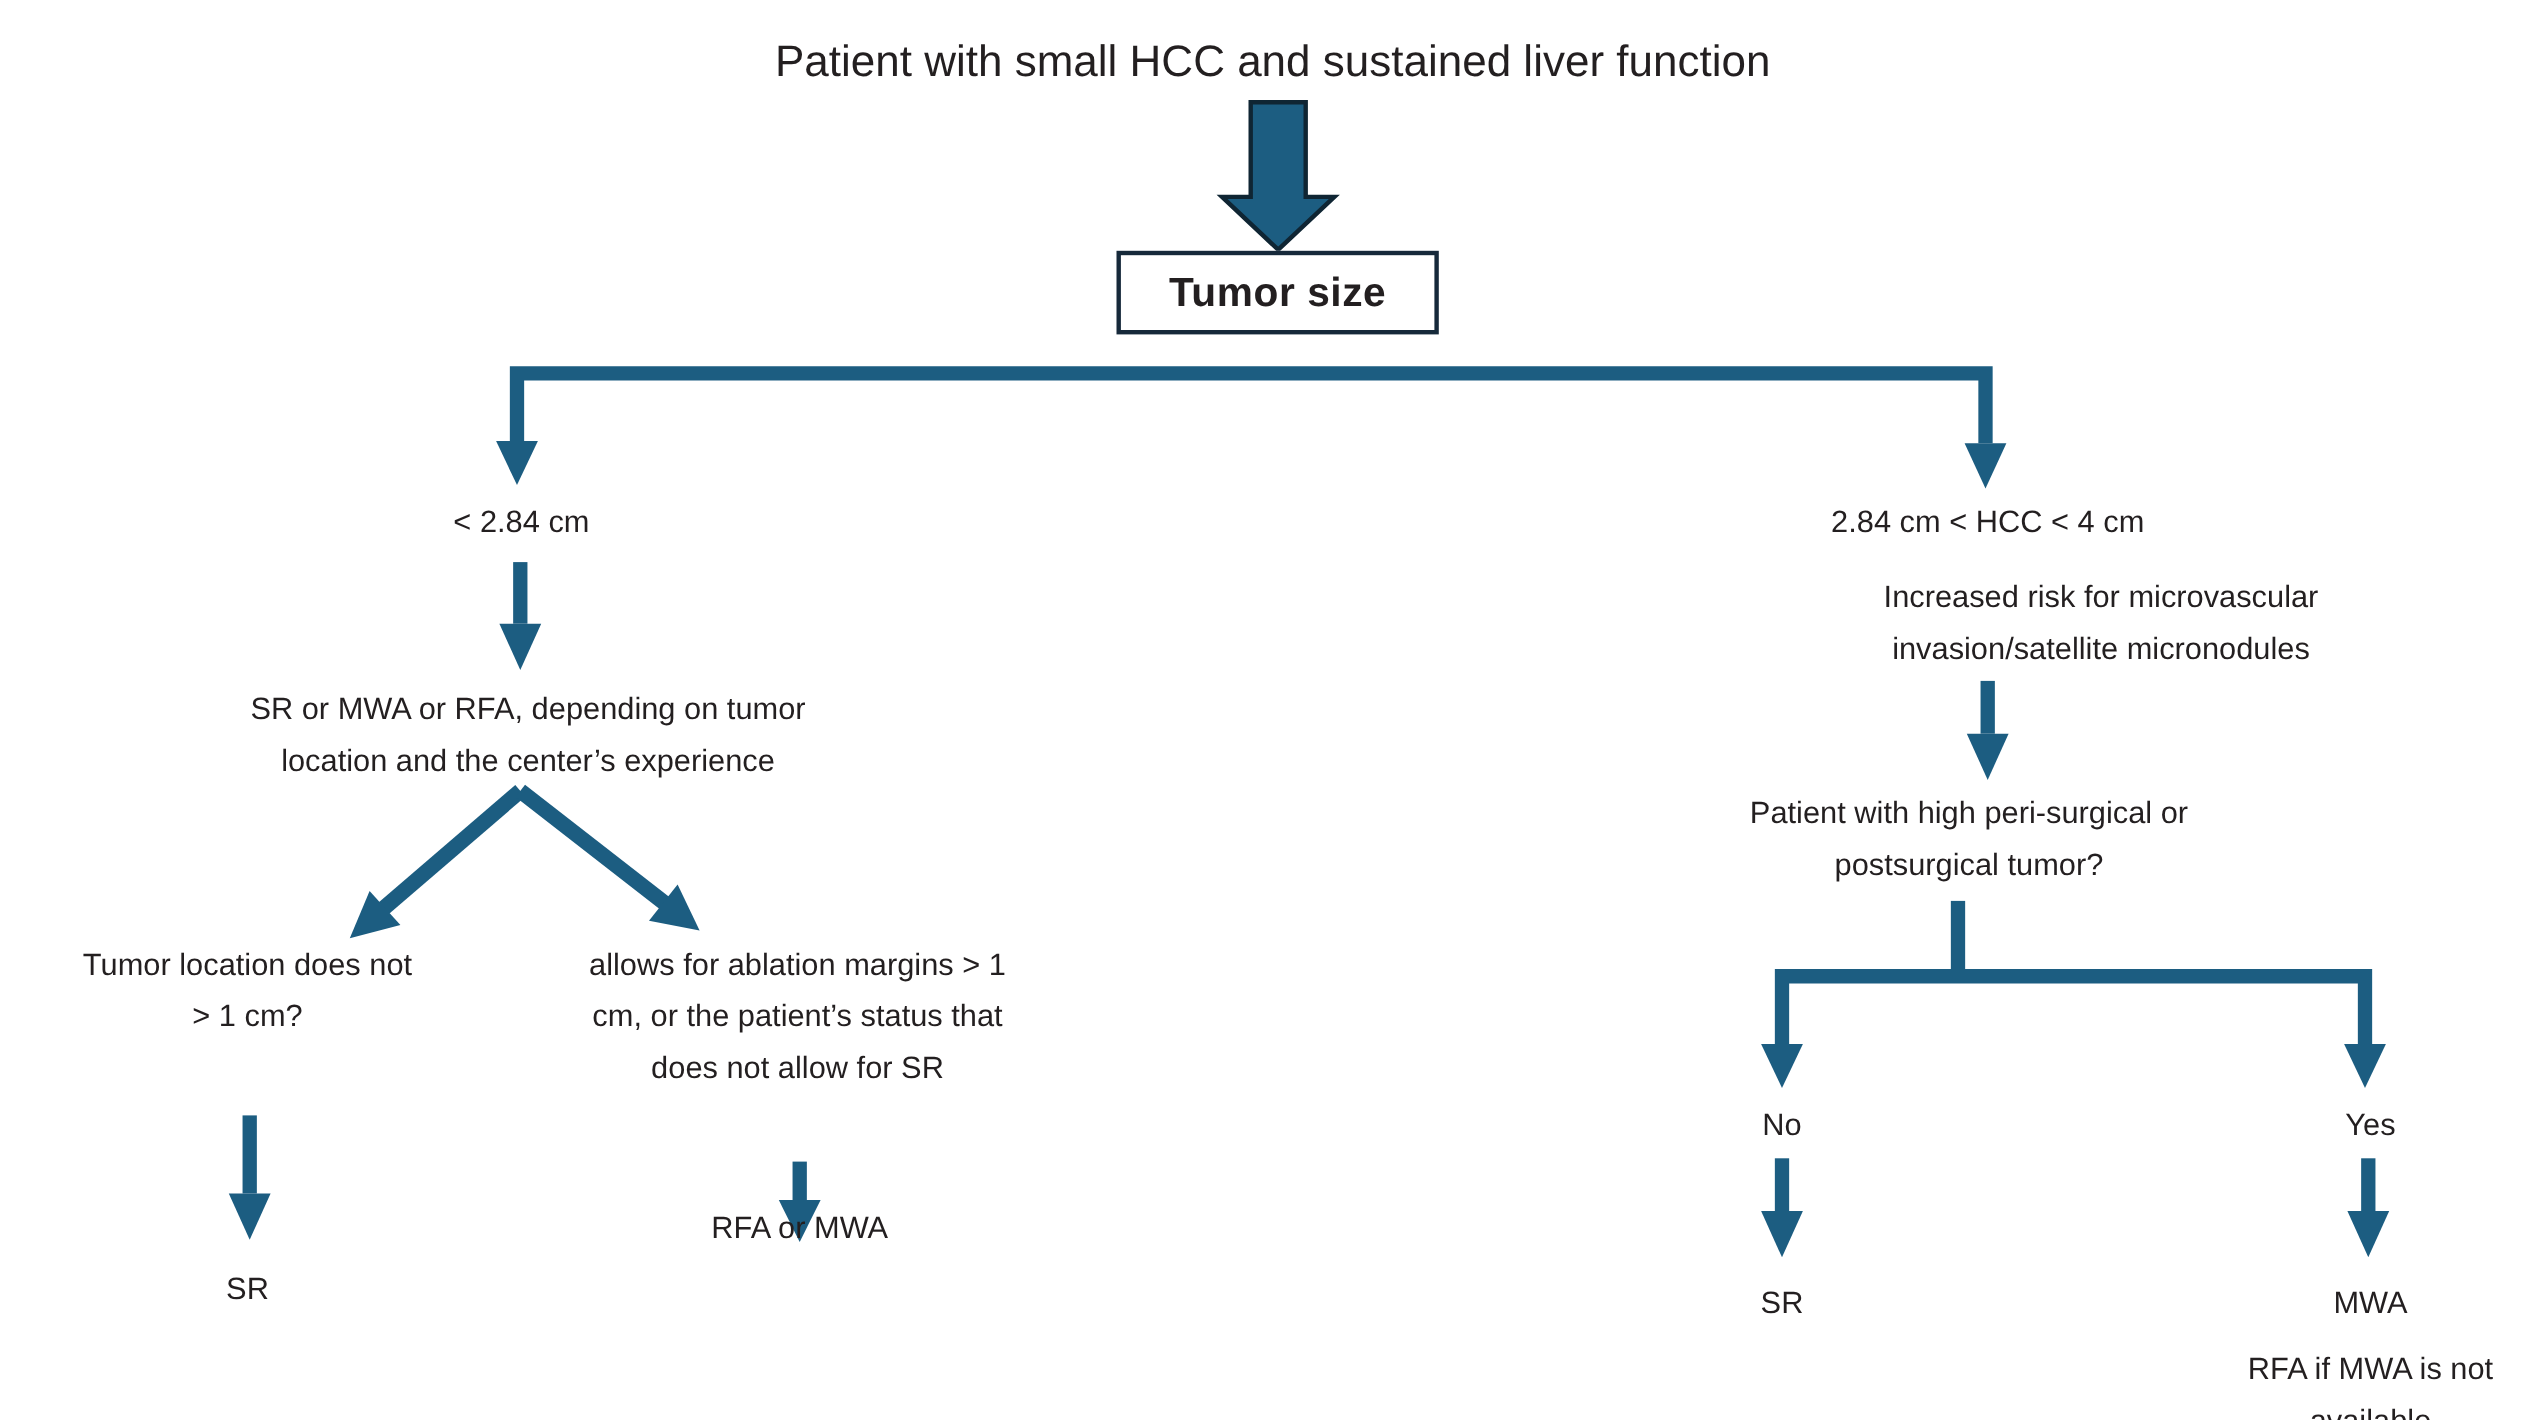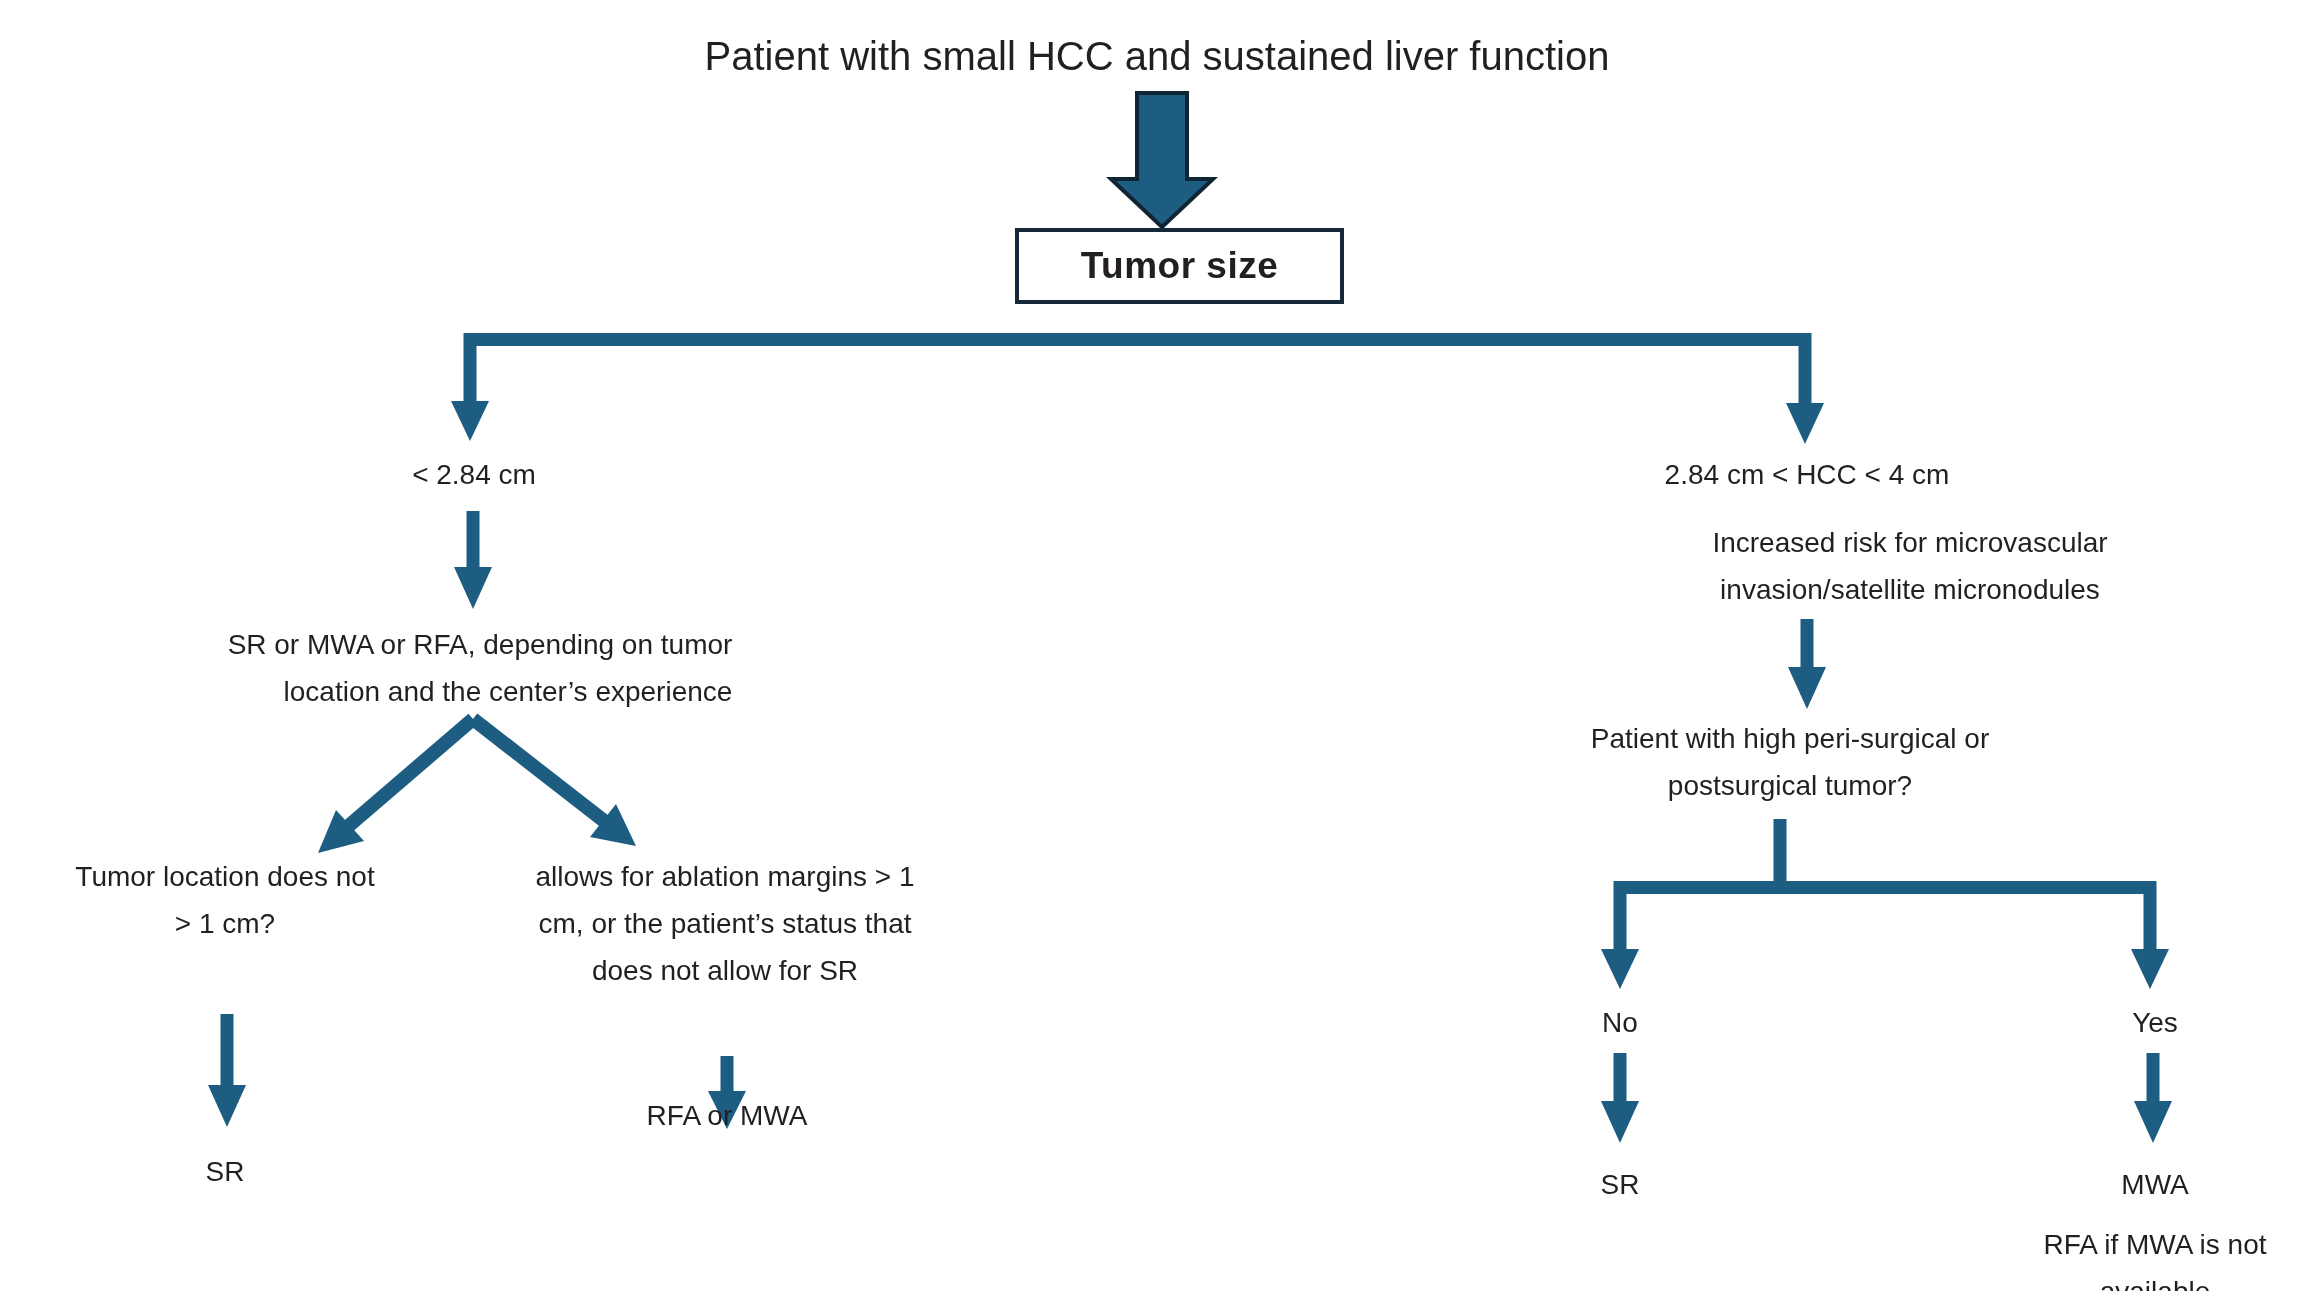--- a/index.html
+++ b/index.html
@@ -28,21 +28,21 @@
     position:absolute;
     transform:translateX(-50%);
     text-align:center;
     font-size:28px;
     line-height:47px;
     white-space:nowrap;
   }
   .title{font-size:40px;line-height:50px;}
   .decision-box{
     position:absolute;
-    left:1015px;top:197px;width:329px;height:76px;
+    left:1015px;top:197px;width:293px;height:76px;
     border:4px solid var(--box_border);
     background:var(--background);
     display:flex;align-items:center;justify-content:center;
     font-size:37px;font-weight:bold;
     letter-spacing:0.5px;
   }
 </style>
 </head>
 <body>
 
@@ -104,21 +104,21 @@
   </svg>
 
   <div class="node title" style="left:1157px;top:0px;">Patient with small HCC and sustained liver function</div>
 
   <div class="decision-box">
     <span>Tumor size</span>
   </div>
 
   <div class="node" style="left:474px;top:420px;">&lt; 2.84 cm</div>
 
-  <div class="node" style="left:480px;top:590px;text-align:right;">
+  <div class="node" style="left:480px;top:590px;">
     <div>SR or MWA or RFA, depending on tumor</div>
     <div>location and the center’s experience</div>
   </div>
 
   <div class="node" style="left:225px;top:822px;">
     <div>Tumor location does not</div>
     <div>&gt; 1 cm?</div>
   </div>
 
   <div class="node" style="left:725px;top:822px;">

